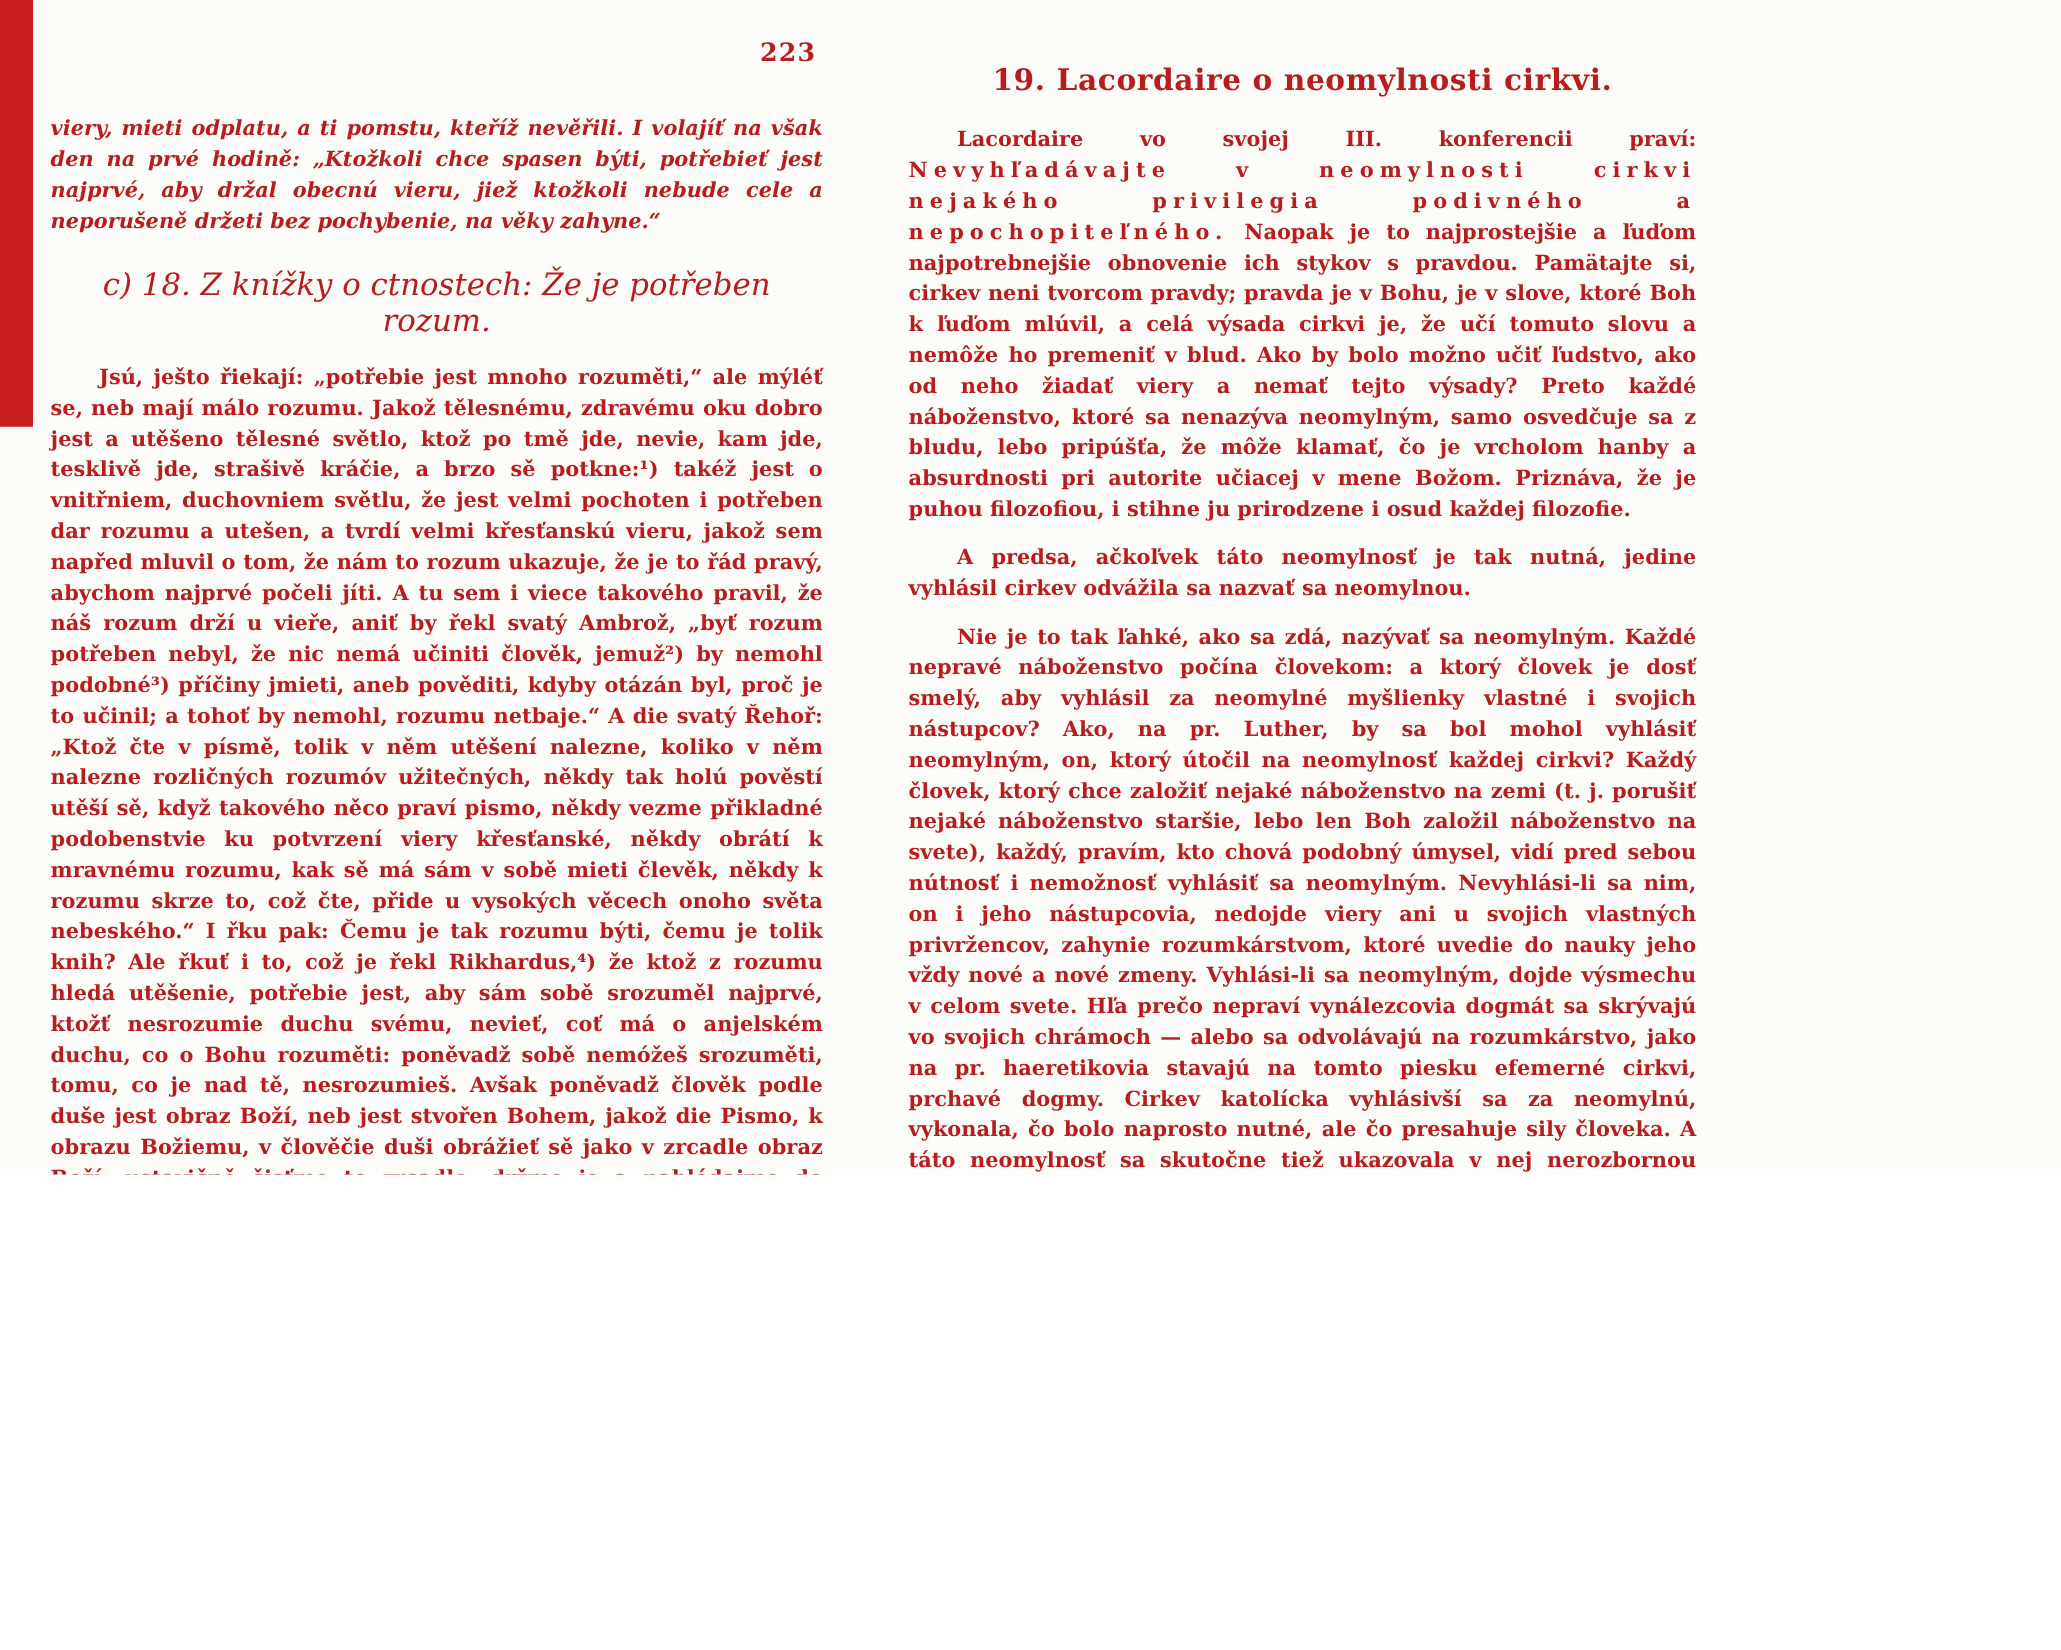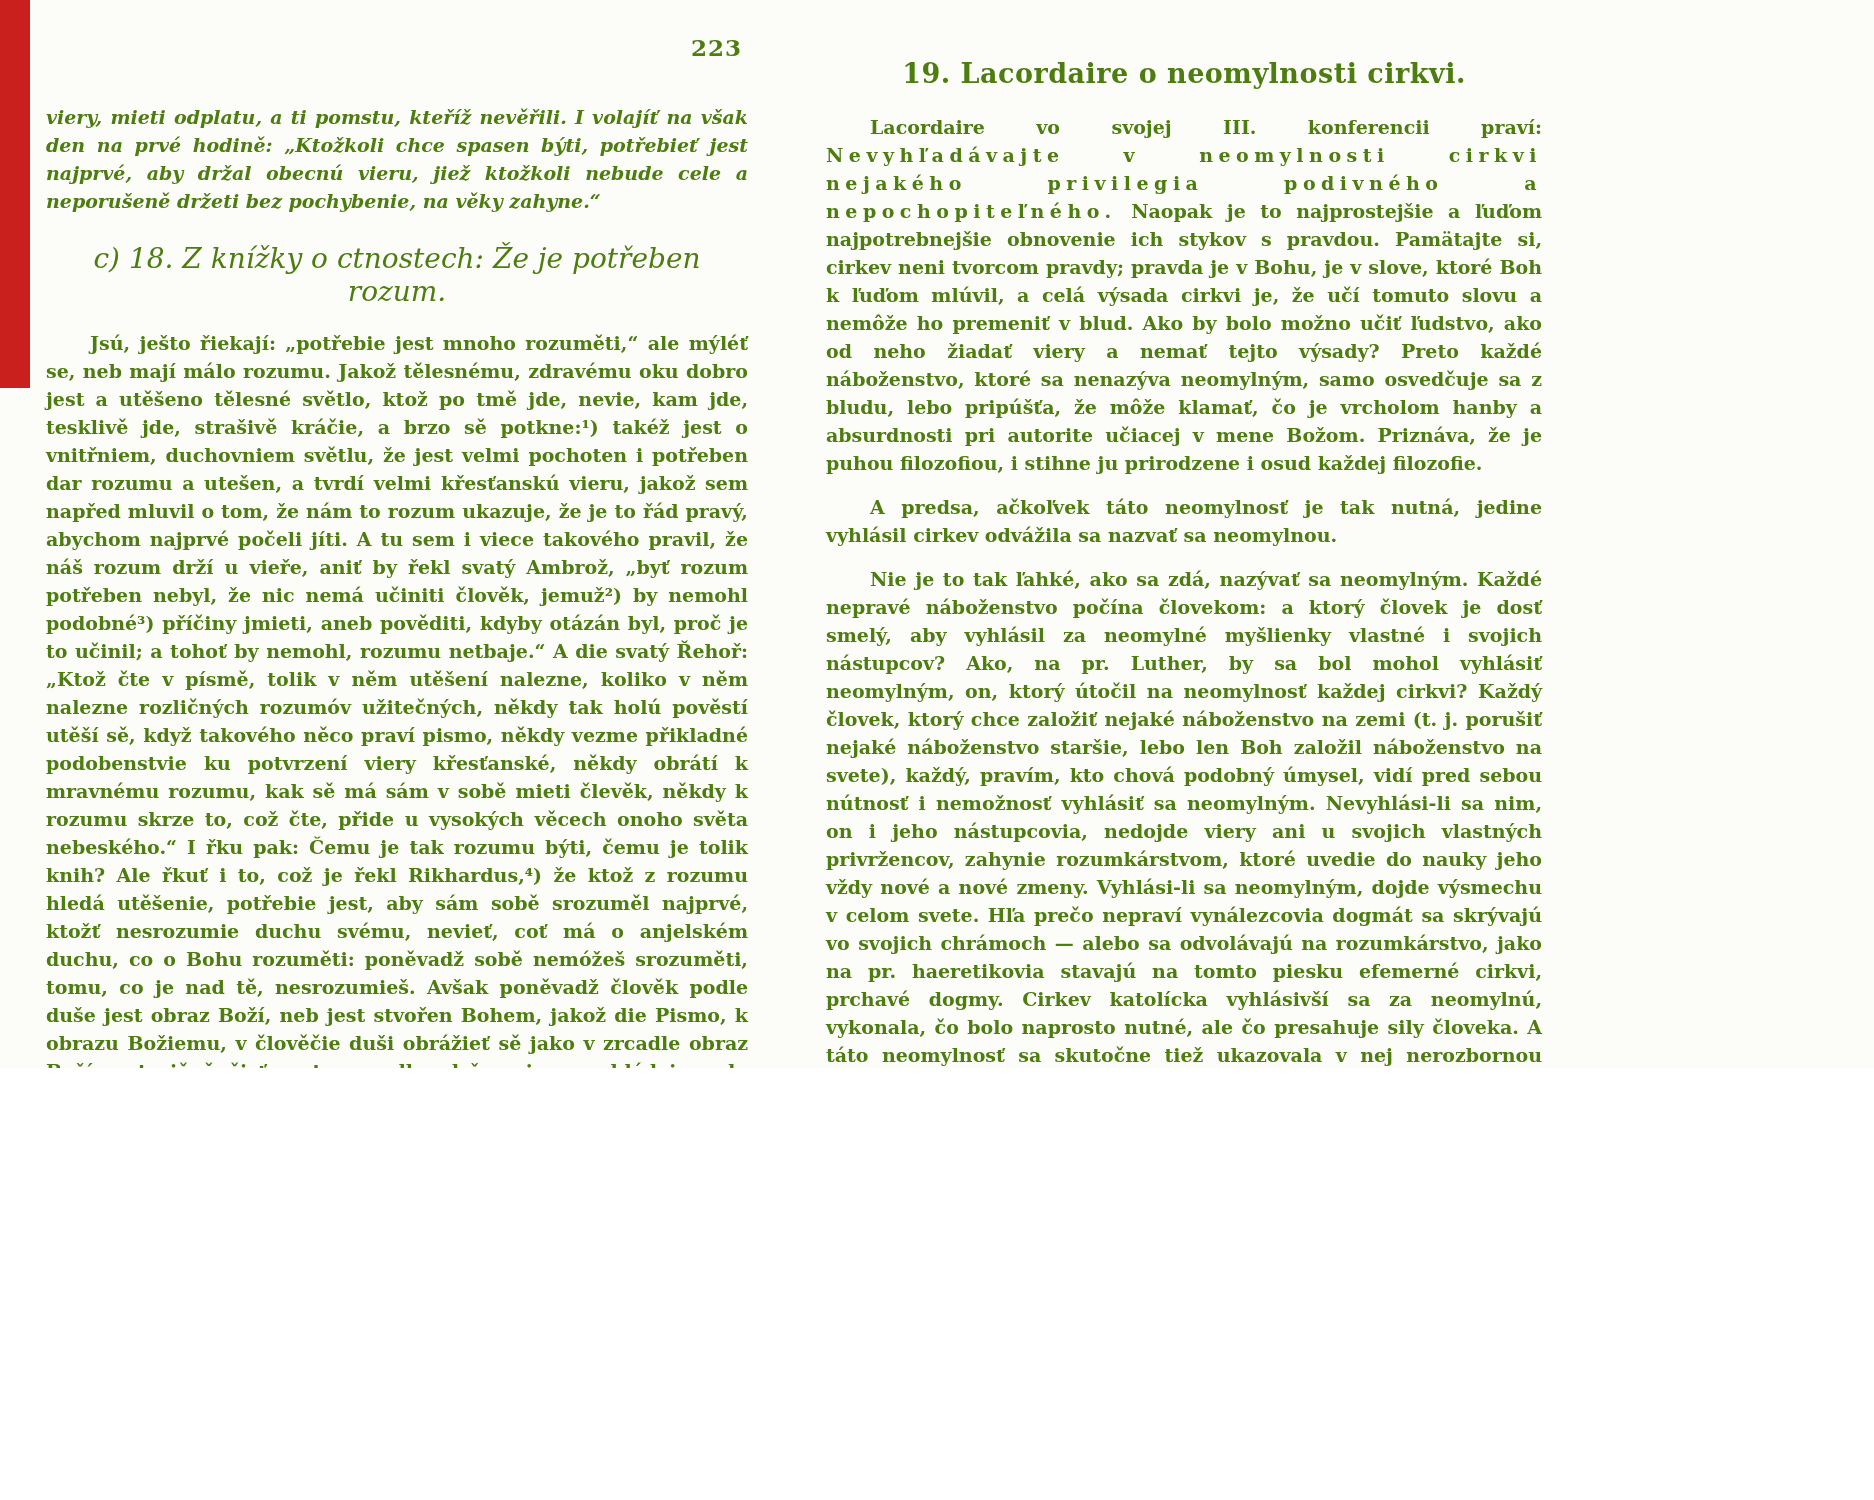--- a/index.html
+++ b/index.html
@@ -3,21 +3,21 @@
 <meta charset="utf-8">
 <style>
   html, body { margin: 0; padding: 0; background: #ffffff; }
   .canvas {
     position: relative;
     width: 1874px;
     height: 1068px;
     background: #fcfcf9;
     overflow: hidden;
     font-family: "DejaVu Serif", "Liberation Serif", serif;
-    color: #4d7c0f;
+    color: #b91c1c;
   }
   .ribbon {
     position: absolute;
     left: 0; top: 0;
     width: 30px; height: 388px;
     background: #c9201d;
   }
   .page-left {
     position: absolute;
     left: 46px; top: 34px;

